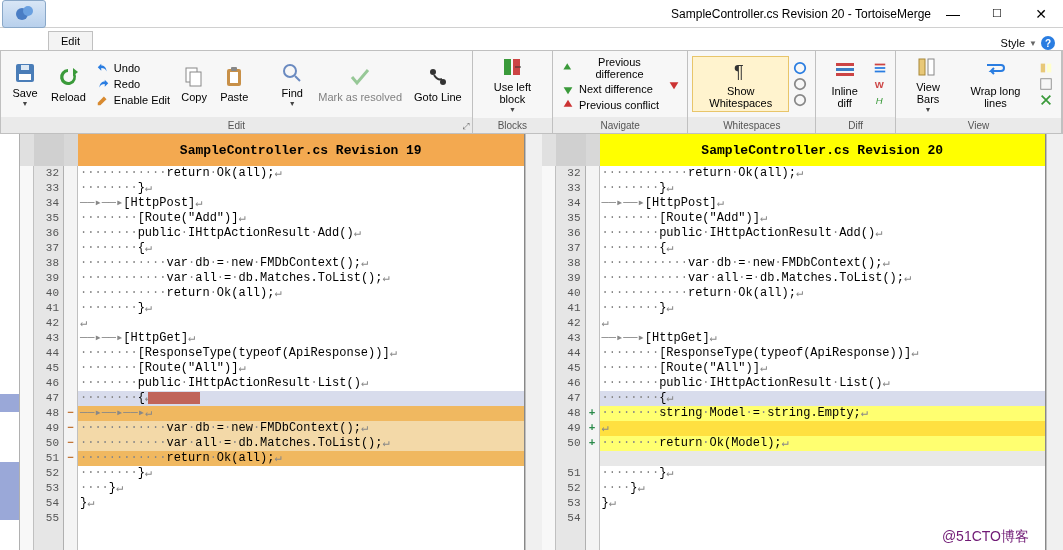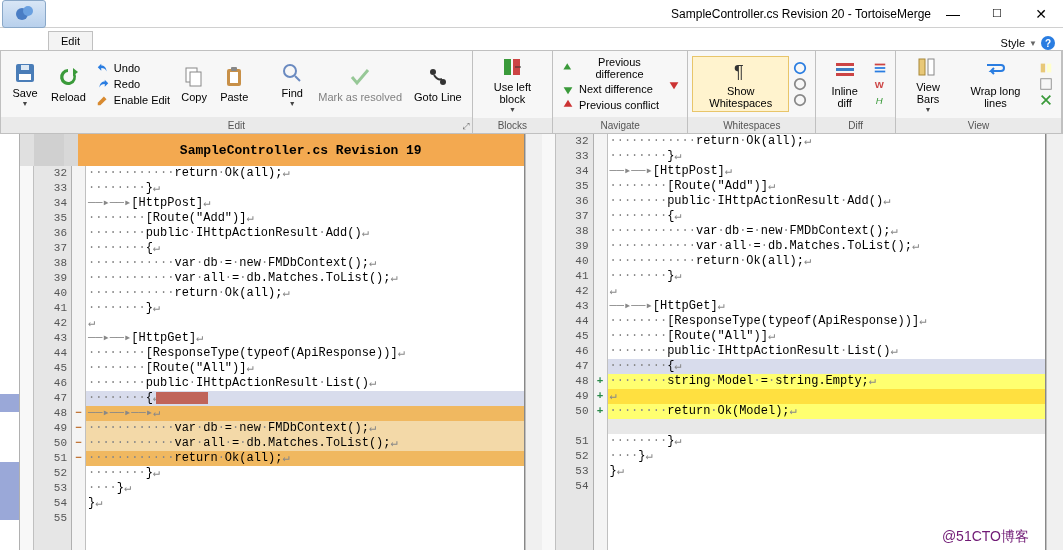--- a/index.html
+++ b/index.html
@@ -42,21 +42,21 @@
 .diffarea { display: flex; height: 416px; }
 .gutter-main { width: 20px; background: #fff; border-right: 1px solid #b0b0b0; }
 .gutter-main .seg { width: 100%; }
 .pane { flex: 1; display: flex; flex-direction: column; border-right: 1px solid #888; position: relative; }
 .pane-header { height: 32px; display: flex; align-items: center; justify-content: center; font-family: "Courier New", monospace; font-size: 13px; font-weight: bold; }
 .pane.left .pane-header { background: #f3a950; }
 .pane.right .pane-header { background: #ffff00; }
 .scroll-v { width: 17px; background: #f0f0f0; border-left: 1px solid #c0c0c0; }
 .pane-body { flex: 1; display: flex; overflow: hidden; font-family: "Courier New", monospace; font-size: 12px; line-height: 15px; }
 .mini { width: 14px; background: #f8f8f8; border-right: 1px solid #c0c0c0; }
-.linenums { width: 38px; background: #e6e6e6; border-right: 1px solid #b0b0b0; text-align: right; color: #555; }
+.linenums { width: 30px; background: #e6e6e6; border-right: 1px solid #b0b0b0; text-align: right; color: #555; }
 .linenums .ln { height: 15px; padding-right: 4px; font-size: 11px; }
 .markers { width: 14px; background: #f4f4f4; border-right: 1px solid #c0c0c0; }
 .markers .mk { height: 15px; display: flex; align-items: center; justify-content: center; font-size: 11px; }
 .code { flex: 1; white-space: pre; }
 .code .row { height: 15px; padding-left: 2px; position: relative; }
 .code .row.normal { background: #fff; }
 .code .row.del-light { background: #f3d9a8; }
 .code .row.del { background: #f0b860; }
 .code .row.ctx { background: #d8dcec; }
 .code .row.add { background: #ffff70; }
@@ -405,20 +405,21 @@
       <div class="code" id="left-code"><div class="row normal"><span class="ws">·</span><span class="ws">·</span><span class="ws">·</span><span class="ws">·</span><span class="ws">·</span><span class="ws">·</span><span class="ws">·</span><span class="ws">·</span><span class="ws">·</span><span class="ws">·</span><span class="ws">·</span><span class="ws">·</span>return<span class="ws">·</span>Ok(all);<span class="ws">↵</span></div><div class="row normal"><span class="ws">·</span><span class="ws">·</span><span class="ws">·</span><span class="ws">·</span><span class="ws">·</span><span class="ws">·</span><span class="ws">·</span><span class="ws">·</span>}<span class="ws">↵</span></div><div class="row normal"><span class="ws">──▸</span><span class="ws">──▸</span>[HttpPost]<span class="ws">↵</span></div><div class="row normal"><span class="ws">·</span><span class="ws">·</span><span class="ws">·</span><span class="ws">·</span><span class="ws">·</span><span class="ws">·</span><span class="ws">·</span><span class="ws">·</span>[Route("Add")]<span class="ws">↵</span></div><div class="row normal"><span class="ws">·</span><span class="ws">·</span><span class="ws">·</span><span class="ws">·</span><span class="ws">·</span><span class="ws">·</span><span class="ws">·</span><span class="ws">·</span>public<span class="ws">·</span>IHttpActionResult<span class="ws">·</span>Add()<span class="ws">↵</span></div><div class="row normal"><span class="ws">·</span><span class="ws">·</span><span class="ws">·</span><span class="ws">·</span><span class="ws">·</span><span class="ws">·</span><span class="ws">·</span><span class="ws">·</span>{<span class="ws">↵</span></div><div class="row normal"><span class="ws">·</span><span class="ws">·</span><span class="ws">·</span><span class="ws">·</span><span class="ws">·</span><span class="ws">·</span><span class="ws">·</span><span class="ws">·</span><span class="ws">·</span><span class="ws">·</span><span class="ws">·</span><span class="ws">·</span>var<span class="ws">·</span>db<span class="ws">·</span>=<span class="ws">·</span>new<span class="ws">·</span>FMDbContext();<span class="ws">↵</span></div><div class="row normal"><span class="ws">·</span><span class="ws">·</span><span class="ws">·</span><span class="ws">·</span><span class="ws">·</span><span class="ws">·</span><span class="ws">·</span><span class="ws">·</span><span class="ws">·</span><span class="ws">·</span><span class="ws">·</span><span class="ws">·</span>var<span class="ws">·</span>all<span class="ws">·</span>=<span class="ws">·</span>db.Matches.ToList();<span class="ws">↵</span></div><div class="row normal"><span class="ws">·</span><span class="ws">·</span><span class="ws">·</span><span class="ws">·</span><span class="ws">·</span><span class="ws">·</span><span class="ws">·</span><span class="ws">·</span><span class="ws">·</span><span class="ws">·</span><span class="ws">·</span><span class="ws">·</span>return<span class="ws">·</span>Ok(all);<span class="ws">↵</span></div><div class="row normal"><span class="ws">·</span><span class="ws">·</span><span class="ws">·</span><span class="ws">·</span><span class="ws">·</span><span class="ws">·</span><span class="ws">·</span><span class="ws">·</span>}<span class="ws">↵</span></div><div class="row normal"><span class="ws">↵</span></div><div class="row normal"><span class="ws">──▸</span><span class="ws">──▸</span>[HttpGet]<span class="ws">↵</span></div><div class="row normal"><span class="ws">·</span><span class="ws">·</span><span class="ws">·</span><span class="ws">·</span><span class="ws">·</span><span class="ws">·</span><span class="ws">·</span><span class="ws">·</span>[ResponseType(typeof(ApiResponse<string>))]<span class="ws">↵</span></string></div><div class="row normal"><span class="ws">·</span><span class="ws">·</span><span class="ws">·</span><span class="ws">·</span><span class="ws">·</span><span class="ws">·</span><span class="ws">·</span><span class="ws">·</span>[Route("All")]<span class="ws">↵</span></div><div class="row normal"><span class="ws">·</span><span class="ws">·</span><span class="ws">·</span><span class="ws">·</span><span class="ws">·</span><span class="ws">·</span><span class="ws">·</span><span class="ws">·</span>public<span class="ws">·</span>IHttpActionResult<span class="ws">·</span>List()<span class="ws">↵</span></div><div class="row ctx"><span class="ws">·</span><span class="ws">·</span><span class="ws">·</span><span class="ws">·</span><span class="ws">·</span><span class="ws">·</span><span class="ws">·</span><span class="ws">·</span>{<span class="ws">↵</span><div class="redbox" style="left: 70px; width: 52px;"></div></div><div class="row del"><span class="ws">──▸</span><span class="ws">──▸</span><span class="ws">──▸</span><span class="ws">↵</span></div><div class="row del-light"><span class="ws">·</span><span class="ws">·</span><span class="ws">·</span><span class="ws">·</span><span class="ws">·</span><span class="ws">·</span><span class="ws">·</span><span class="ws">·</span><span class="ws">·</span><span class="ws">·</span><span class="ws">·</span><span class="ws">·</span>var<span class="ws">·</span>db<span class="ws">·</span>=<span class="ws">·</span>new<span class="ws">·</span>FMDbContext();<span class="ws">↵</span></div><div class="row del-light"><span class="ws">·</span><span class="ws">·</span><span class="ws">·</span><span class="ws">·</span><span class="ws">·</span><span class="ws">·</span><span class="ws">·</span><span class="ws">·</span><span class="ws">·</span><span class="ws">·</span><span class="ws">·</span><span class="ws">·</span>var<span class="ws">·</span>all<span class="ws">·</span>=<span class="ws">·</span>db.Matches.ToList();<span class="ws">↵</span></div><div class="row del"><span class="ws">·</span><span class="ws">·</span><span class="ws">·</span><span class="ws">·</span><span class="ws">·</span><span class="ws">·</span><span class="ws">·</span><span class="ws">·</span><span class="ws">·</span><span class="ws">·</span><span class="ws">·</span><span class="ws">·</span>return<span class="ws">·</span>Ok(all);<span class="ws">↵</span></div><div class="row normal"><span class="ws">·</span><span class="ws">·</span><span class="ws">·</span><span class="ws">·</span><span class="ws">·</span><span class="ws">·</span><span class="ws">·</span><span class="ws">·</span>}<span class="ws">↵</span></div><div class="row normal"><span class="ws">·</span><span class="ws">·</span><span class="ws">·</span><span class="ws">·</span>}<span class="ws">↵</span></div><div class="row normal">}<span class="ws">↵</span></div><div class="row normal"> </div></div>
     </div>
   </div>
   <div class="scroll-v"></div>
 
   <div class="pane right">
     <div class="pane-header-wrap">
       <div class="mini2"></div>
         <div class="lnh"></div>
         <div class="mkh"></div>
+      <div class="pane-header" style="flex:1">SampleController.cs Revision 20</div>
     </div>
     <div class="pane-body">
       <div class="mini"></div>
       <div class="linenums" id="right-ln">
           <div class="ln">32</div>
           <div class="ln">33</div>
           <div class="ln">34</div>
           <div class="ln">35</div>
           <div class="ln">36</div>
           <div class="ln">37</div>

